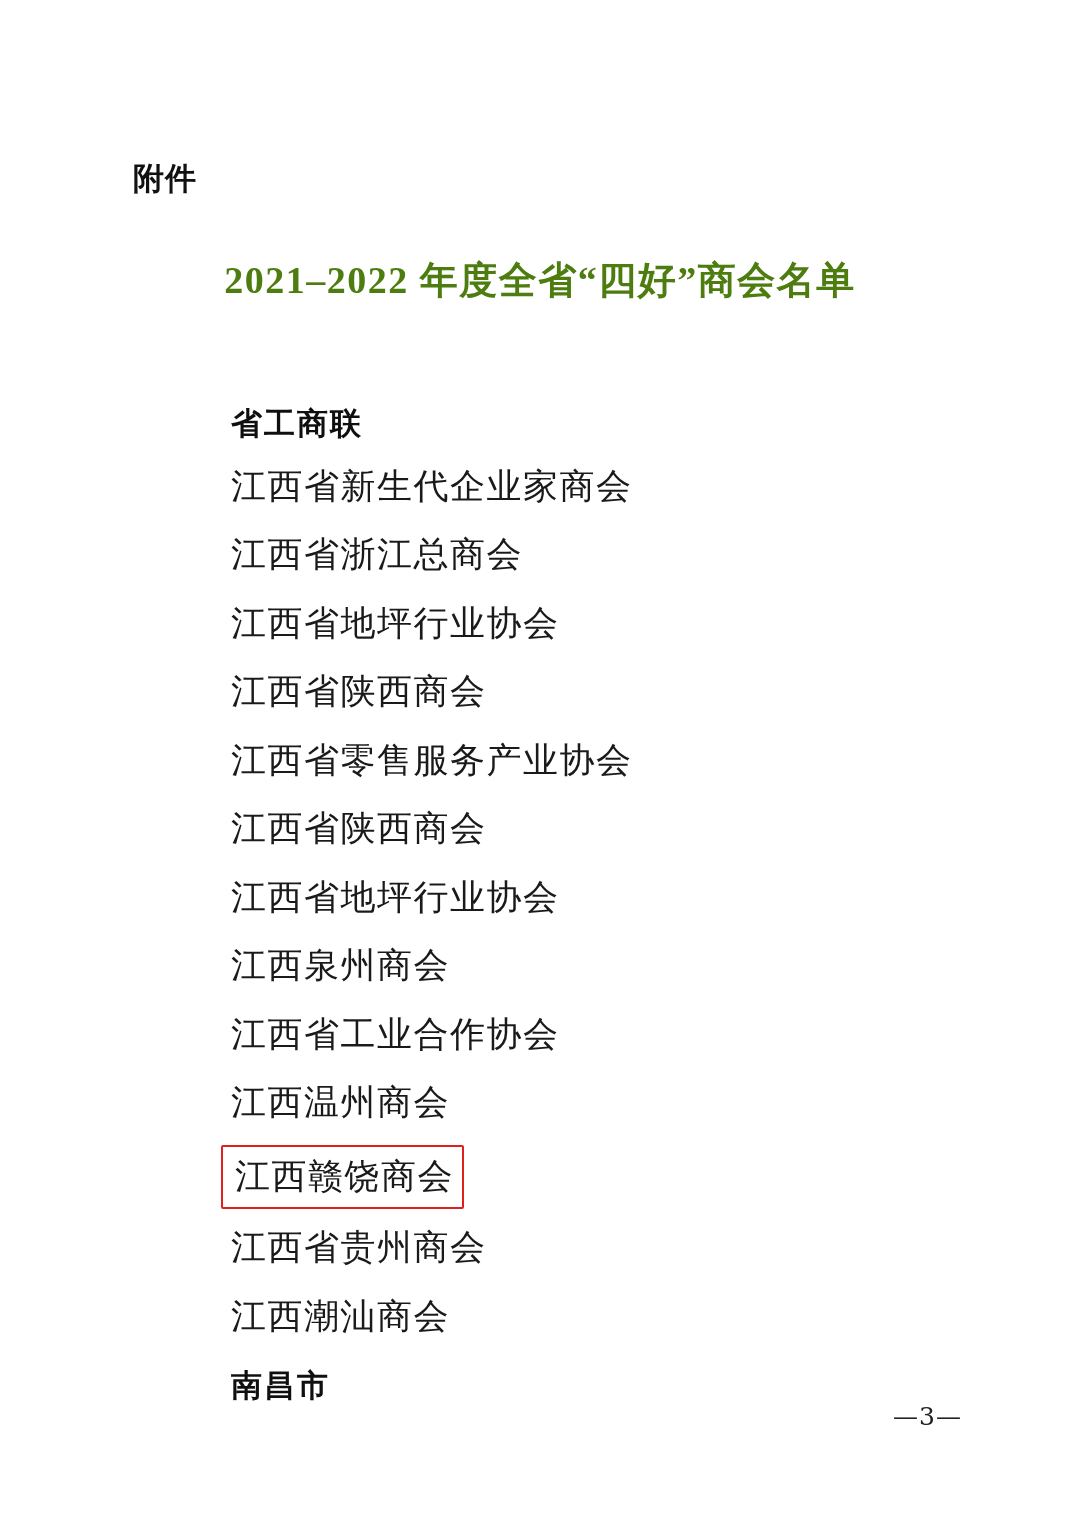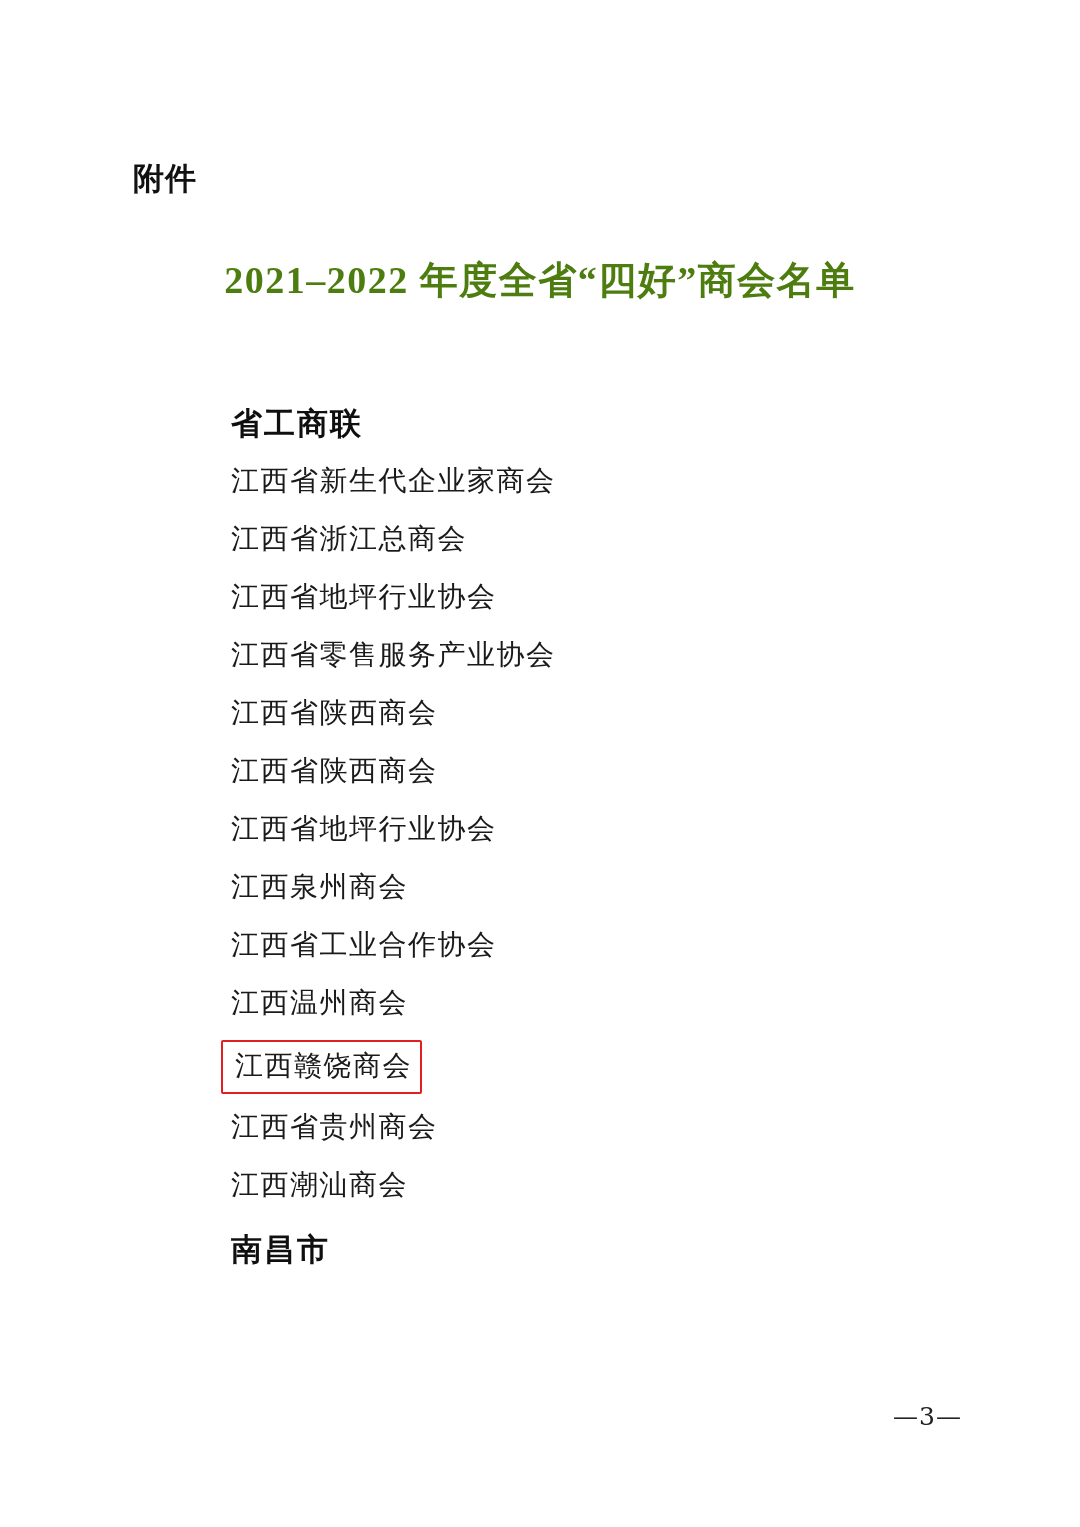--- a/index.html
+++ b/index.html
@@ -67,21 +67,21 @@
     font-weight: 700;
     letter-spacing: 2px;
     color: #0f0f0f;
     margin: 0 0 13px 0;
     line-height: 1.5;
   }
   .section-head.second {
     margin-top: 20px;
   }
   .entry {
-    font-size: 28px;
+    font-size: 35px;
     letter-spacing: 1.5px;
     color: #1a1a1a;
     line-height: 1.5;
     margin: 0 0 16px 0;
     display: block;
     width: fit-content;
   }
   .entry.highlighted {
     border: 2px solid #e02020;
     padding: 3px 8px 5px 12px;
@@ -109,22 +109,22 @@
   <div class="doc-title">2021–2022 年度全省“四好”商会名单</div>
 
 
   <div class="content">
 
     <div class="section-head">省工商联</div>
 
     <div class="entry">江西省新生代企业家商会</div>
     <div class="entry">江西省浙江总商会</div>
     <div class="entry">江西省地坪行业协会</div>
+    <div class="entry">江西省陕西商会</div>
     <div class="entry">江西省零售服务产业协会</div>
-    <div class="entry">江西省陕西商会</div>
     <div class="entry">江西省陕西商会</div>
     <div class="entry">江西省地坪行业协会</div>
     <div class="entry">江西泉州商会</div>
     <div class="entry">江西省工业合作协会</div>
     <div class="entry">江西温州商会</div>
     <div class="entry highlighted">江西赣饶商会</div>
     <div class="entry">江西省贵州商会</div>
     <div class="entry">江西潮汕商会</div>
 
     <div class="section-head second">南昌市</div>

